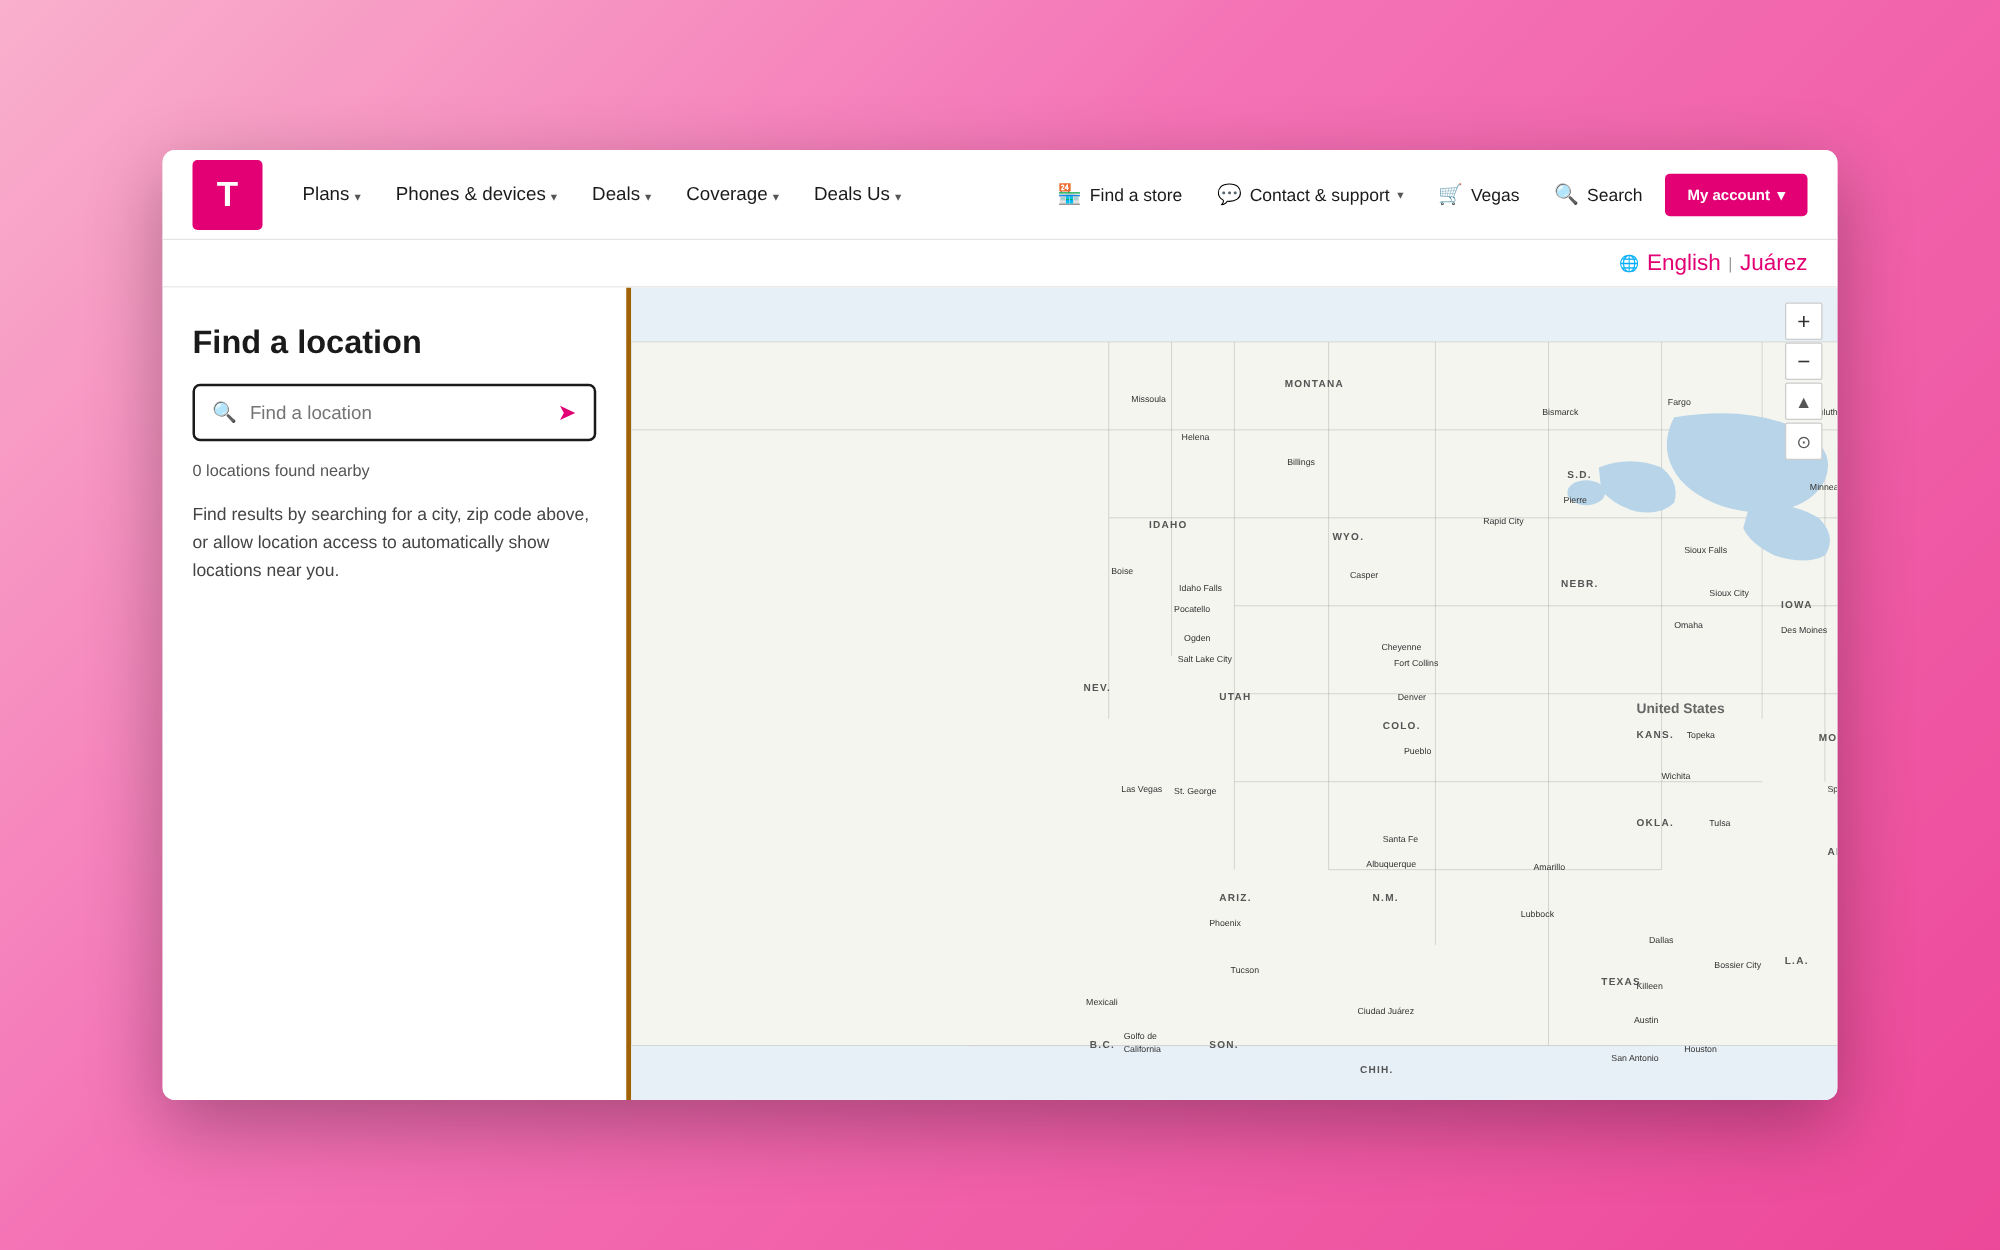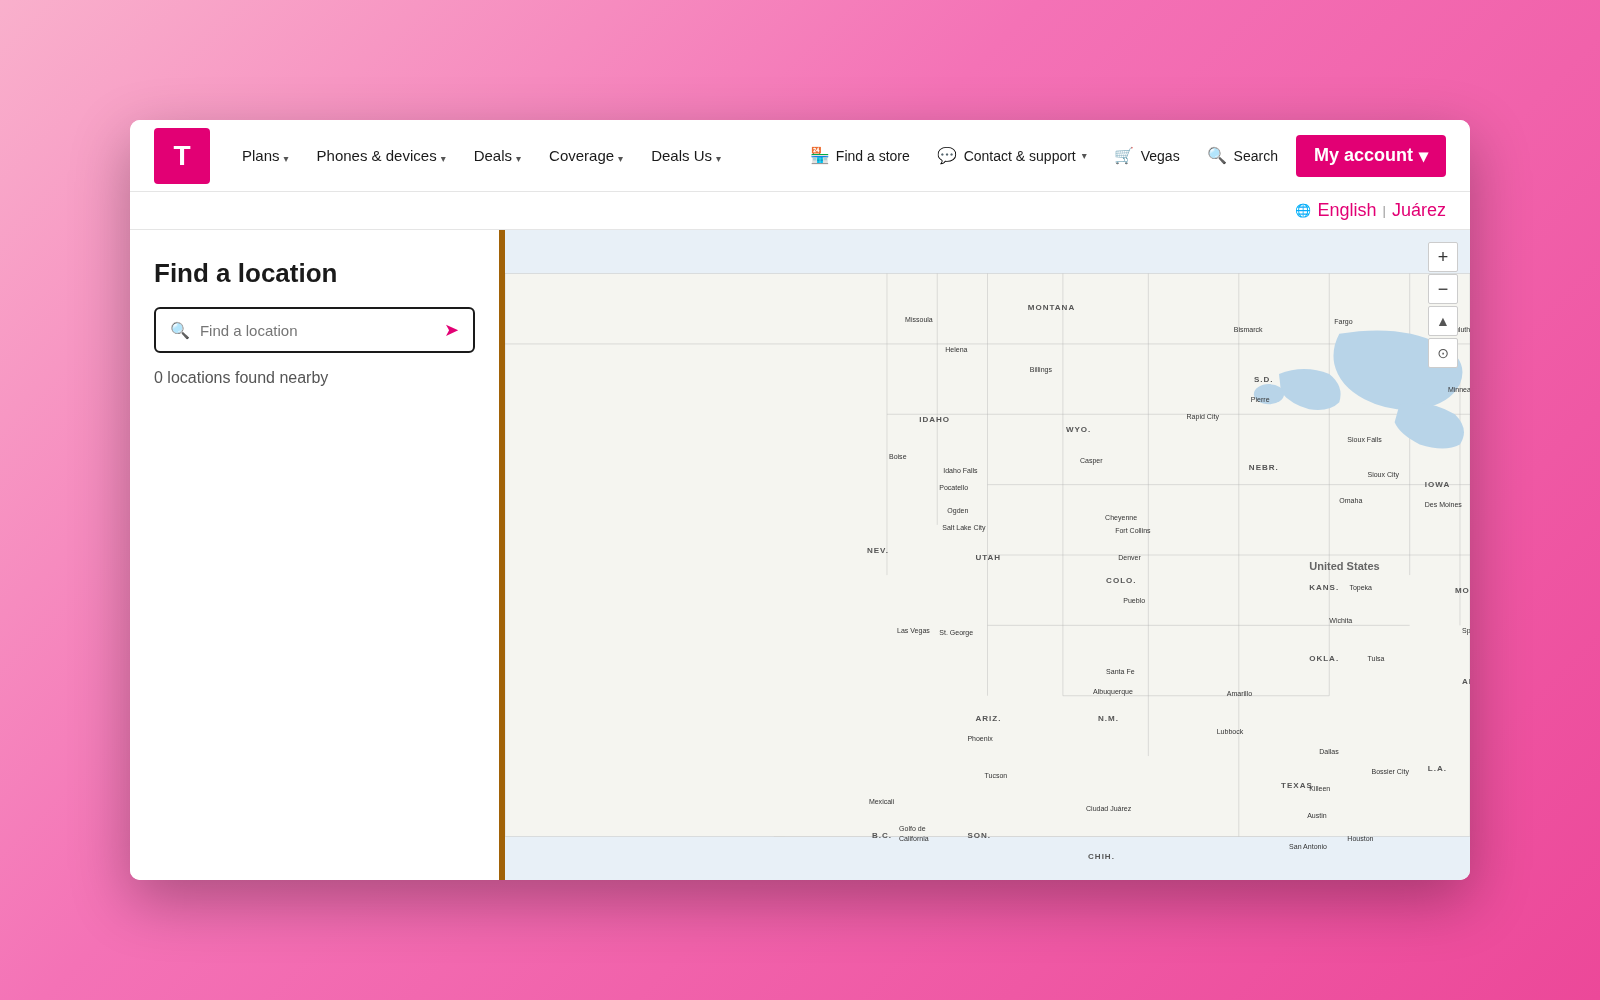--- a/index.html
+++ b/index.html
@@ -89,21 +89,21 @@
       cursor: pointer;
       border-radius: 4px;
       white-space: nowrap;
     }
     .header-action .icon { font-size: 16px; }
     .my-account-btn {
       background: #e20074;
       color: #fff;
       border-radius: 4px;
       padding: 10px 18px;
-      font-size: 18px;
+      font-size: 12px;
       font-weight: 600;
       display: flex;
       align-items: center;
       gap: 6px;
       cursor: pointer;
       white-space: nowrap;
     }
     
     .lang-bar {
       background: #fff;
@@ -129,21 +129,21 @@
       flex: 1;
       overflow: hidden;
     }
     
     .sidebar {
       width: 375px;
       background: #fff;
       padding: 28px 24px;
       flex-shrink: 0;
       overflow-y: auto;
-      border-right: 6px solid #a16207;
+      border-right: 4px solid #a16207;
     }
     .sidebar-title {
       font-size: 26px;
       font-weight: 700;
       color: #1a1a1a;
       margin-bottom: 18px;
     }
     .search-box {
       display: flex;
       align-items: center;
@@ -167,21 +167,21 @@
       flex: 1;
       background: transparent;
     }
     .location-arrow {
       color: #e20074;
       font-size: 18px;
       cursor: pointer;
       flex-shrink: 0;
     }
     .results-count {
-      font-size: 16px;
+      font-size: 13px;
       color: #555;
       margin-bottom: 16px;
     }
     .help-text {
       font-size: 14px;
       color: #444;
       line-height: 1.6;
     }
     
     .map-container {
@@ -292,20 +292,21 @@
   <div class="main-content">
 
     <div class="sidebar">
       <h1 class="sidebar-title">Find a location</h1>
       <div class="search-box">
         <span class="search-box-icon">🔍</span>
         <input class="search-input" type="text" placeholder="Find a location" style="">
         <span class="location-arrow">➤</span>
       </div>
       <p class="results-count">0 locations found nearby</p>
+      <p class="help-text">Find results by searching for a city, zip code above, or allow location access to automatically show locations near you.</p>
     </div>
 
     <div class="map-container">
       <svg class="map-svg" viewBox="0 0 960 560" xmlns="http://www.w3.org/2000/svg">
         <defs>
           <style>
             .map-bg { fill: #dce8f0; }
             .land { fill: #f5f5f0; stroke: #c8c8c8; stroke-width: 0.5; }
             .water { fill: #b8d4e8; }
             .state-line { stroke: #b0b0b0; stroke-width: 0.4; fill: none; }

